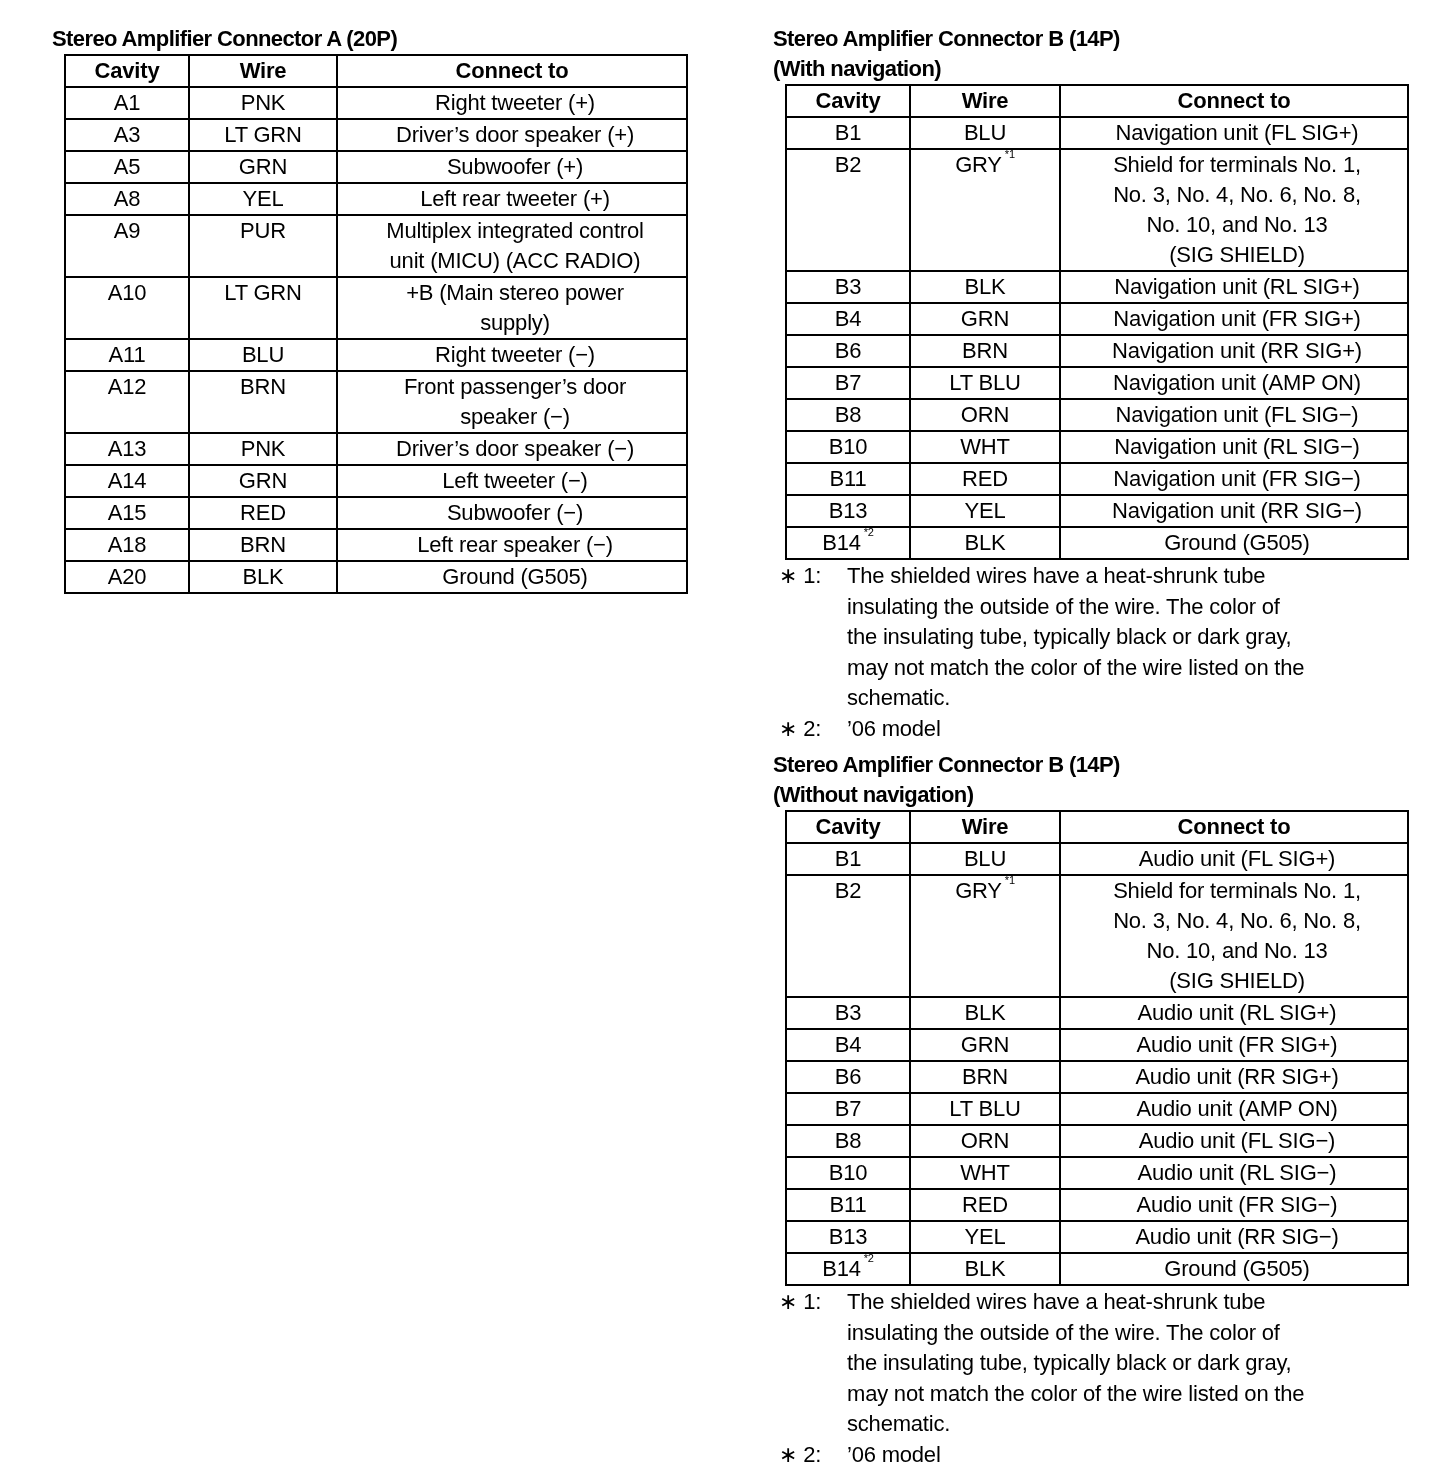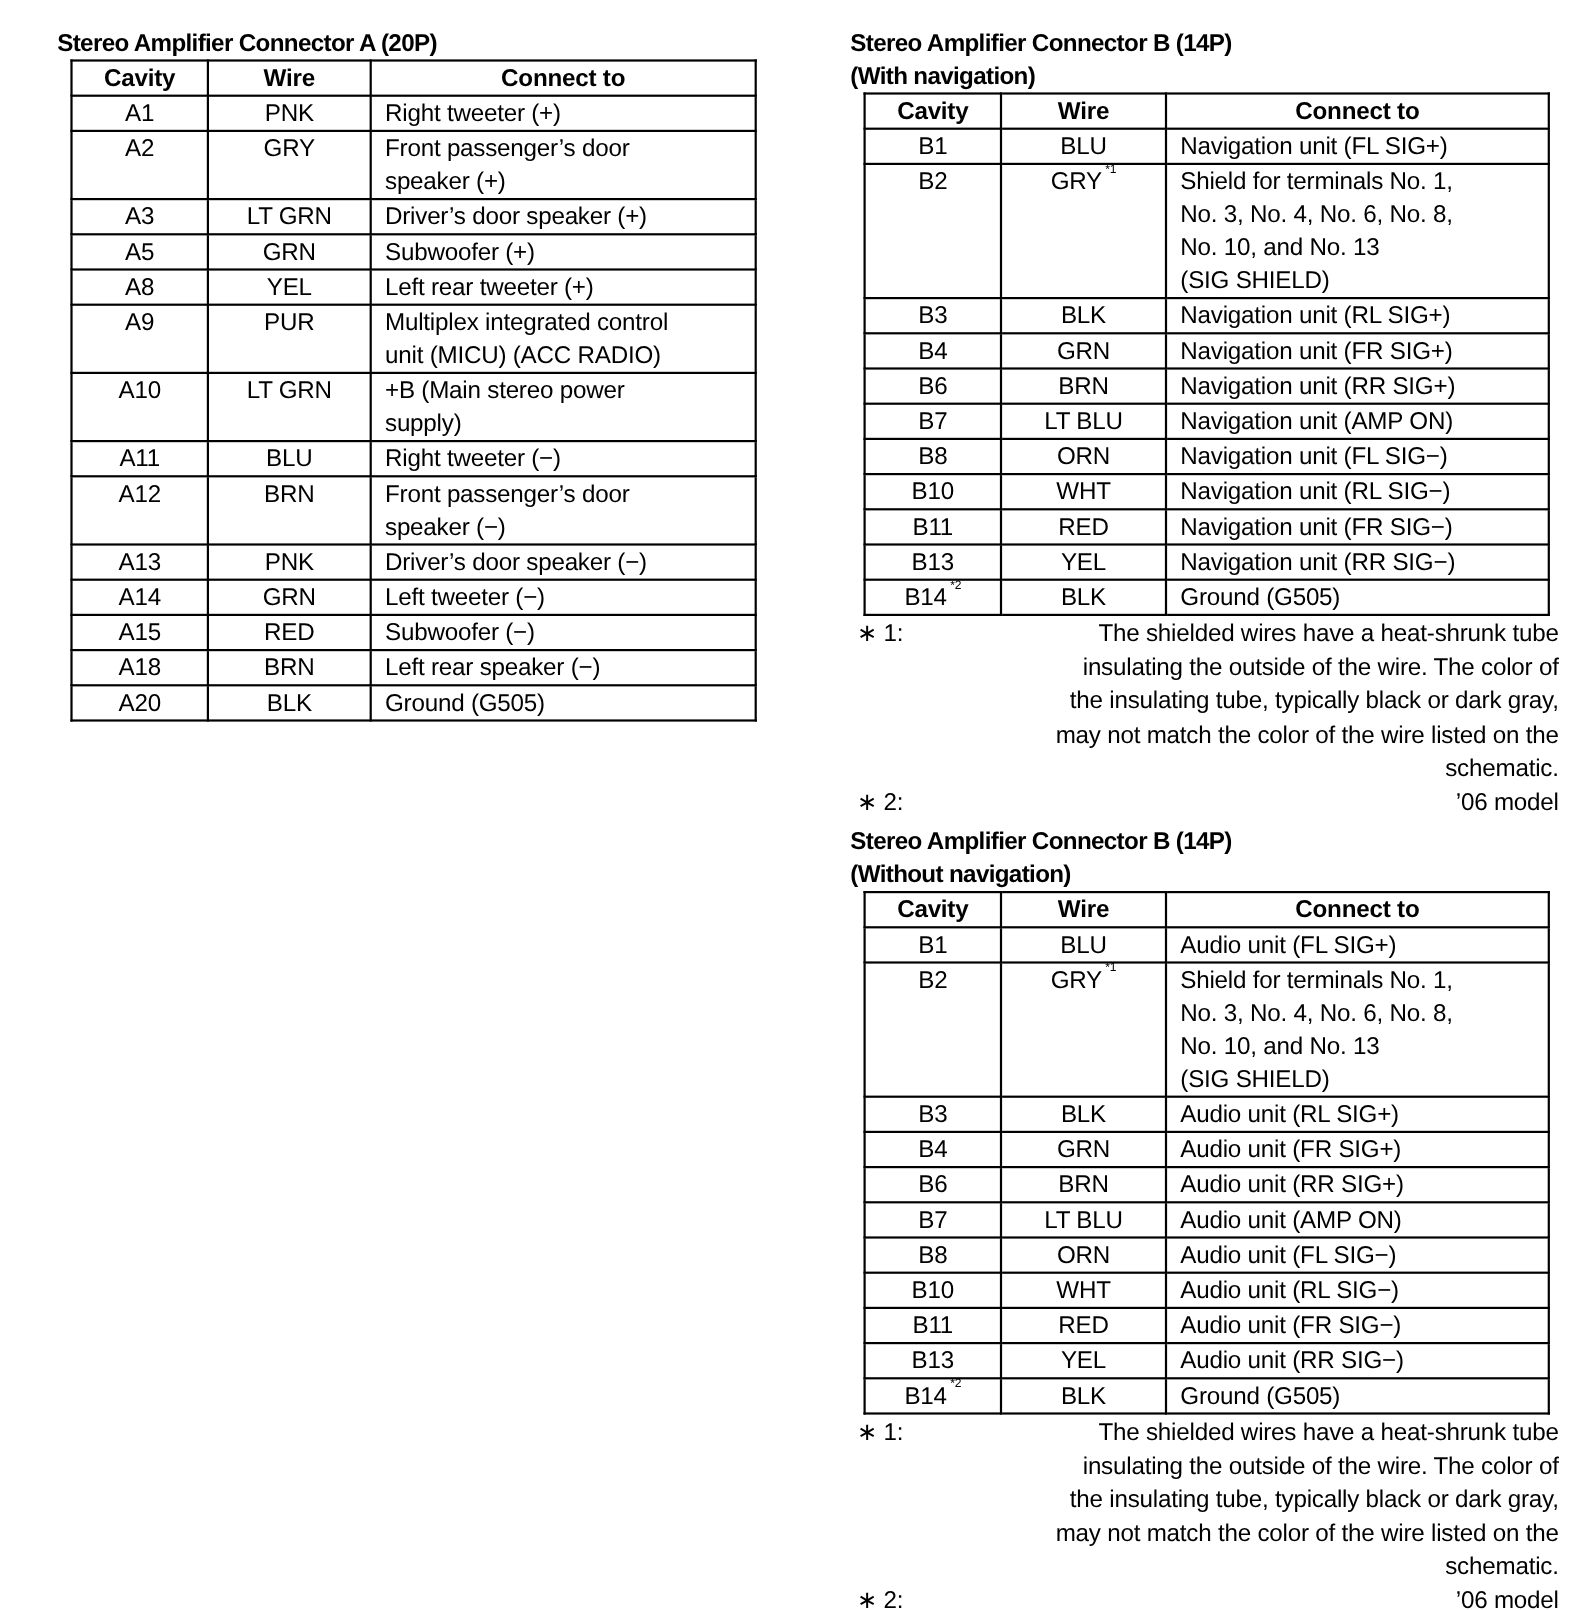--- a/index.html
+++ b/index.html
@@ -15,27 +15,27 @@
   }
   table.conn {
     border-collapse:collapse; font-size:22px; line-height:30px;
     letter-spacing:-0.2px; table-layout:fixed;
   }
   table.conn th, table.conn td {
     border:2px solid #000; padding:0; vertical-align:top;
   }
   table.conn th { font-weight:bold; text-align:center; }
   table.conn td.cav, table.conn td.wire { text-align:center; }
-  table.conn td.to { text-align:left; padding-left:12px; padding-right:6px; }
+  table.conn td.to { text-align:center; padding-left:12px; padding-right:6px; }
   table.conn td.to .line { display:block; }
   sup.fn { font-size:11px; line-height:0; vertical-align:top; position:relative; top:4px; margin-left:3px; }
   .notes { font-size:22px; line-height:30.5px; letter-spacing:-0.2px; }
   .note { display:flex; }
   .note .mark { width:74px; flex:none; padding-left:6px; box-sizing:border-box; }
-  .note .txt { width:570px;text-align:right; }
+  .note .txt { width:570px; }
 
   #secA { left:32px; top:24px; }
   #secA table { width:622px; margin-left:12px; }
   #secA col.c1 { width:124px; } #secA col.c2 { width:148px; } #secA col.c3 { width:350px; }
 
   #secB1 { left:753px; top:24px; }
   #secB2 { left:753px; top:750px; }
   .secB table { width:622px; margin-left:12px; }
   .secB col.c1 { width:124px; } .secB col.c2 { width:150px; } .secB col.c3 { width:348px; }
   .secB .notes { margin-top:1px; }
@@ -57,28 +57,20 @@
         <th>Wire</th>
         <th>Connect to</th>
       </tr>
     </thead>
     <tbody>
         <tr>
           <td class="cav"><span>A1</span></td>
           <td class="wire"><span>PNK</span></td>
           <td class="to">
             <span class="line">Right tweeter (+)</span>
-          </td>
-        </tr>
-        <tr>
-          <td class="cav"><span>A2</span></td>
-          <td class="wire"><span>GRY</span></td>
-          <td class="to">
-            <span class="line">Front passenger’s door</span>
-            <span class="line">speaker (+)</span>
           </td>
         </tr>
         <tr>
           <td class="cav"><span>A3</span></td>
           <td class="wire"><span>LT GRN</span></td>
           <td class="to">
             <span class="line">Driver’s door speaker (+)</span>
           </td>
         </tr>
         <tr>

